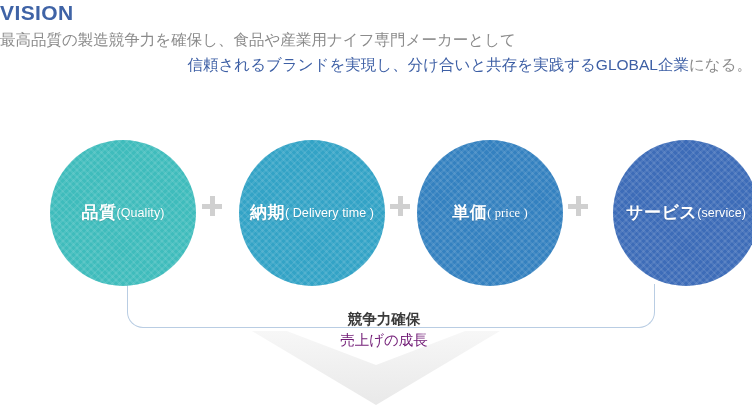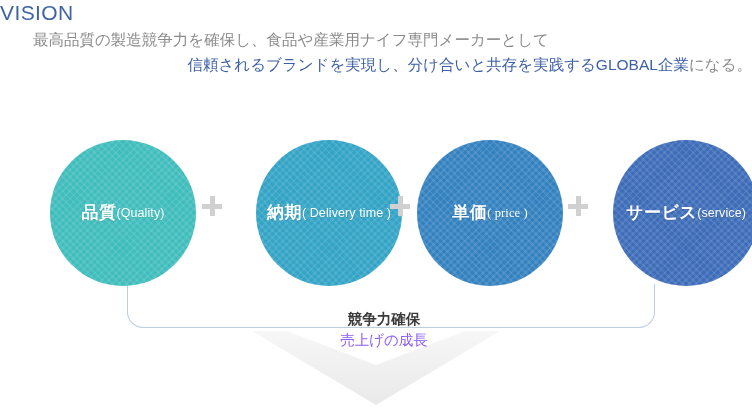--- a/index.html
+++ b/index.html
@@ -17,35 +17,34 @@
 
   
   .vision-header {
     position: absolute;
     left: 0;
     top: 0;
     width: 752px;
   }
   .vision-title {
     font-size: 21px;
-    font-weight: normal;
+    font-weight: bold;
     color: #3f63a6;
     letter-spacing: 0.4px;
     line-height: 24px;
     margin: 0 0 2px 0;
     padding-top: 1px;
   }
   .vision-line {
     font-size: 15.5px;
     line-height: 25px;
     white-space: nowrap;
   }
   .vision-line-1 {
     color: #8b8b8b;
-    padding-left: 33px;
   }
   .vision-line-2 {
     color: #8b8b8b;
     text-align: right;
   }
   .txt-blue {
     color: #3d5fa5;
   }
   .txt-gray {
     color: #8b8b8b;
@@ -119,21 +118,21 @@
     text-shadow: 0 1px 1px rgba(0,0,0,0.13);
     margin-bottom: 2px;
   }
   .node-sub {
     font-size: 12.5px;
     line-height: 16px;
     letter-spacing: 0.1px;
     text-shadow: 0 1px 1px rgba(0,0,0,0.10);
   }
   .node-1 { left: 50px;  background-color: #3fbcbc; }
-  .node-2 { left: 256px; background-color: #33a3c6; }
+  .node-2 { left: 239px; background-color: #33a3c6; }
   .node-3 { left: 417px; background-color: #3481c0; font-family: Liberation Serif, serif; }
   .node-4 { left: 613px; background-color: #3d6cb8; }
 
   
   .plus {
     position: absolute;
     top: 196px;
     width: 20px;
     height: 20px;
   }
@@ -162,21 +161,21 @@
     top: 309px;
     width: 248px;
     text-align: center;
     color: #3a3a3a;
     font-size: 14.5px;
     line-height: 21px;
     font-weight: bold;
   }
   .arrow-caption .cap-2 {
     font-weight: normal;
-    color: #8b5cf6;
+    color: #701a75;
   }
 </style>
 </head>
 <body>
 
 <div class="vision-header">
   <div class="vision-title">VISION</div>
   <div class="vision-line vision-line-1">最高品質の製造競争力を確保し、食品や産業用ナイフ専門メーカーとして</div>
   <div class="vision-line vision-line-2"><span class="txt-blue">信頼されるブランドを実現し、分け合いと共存を実践するGLOBAL企業</span><span class="txt-gray">になる。</span></div>
 </div>

